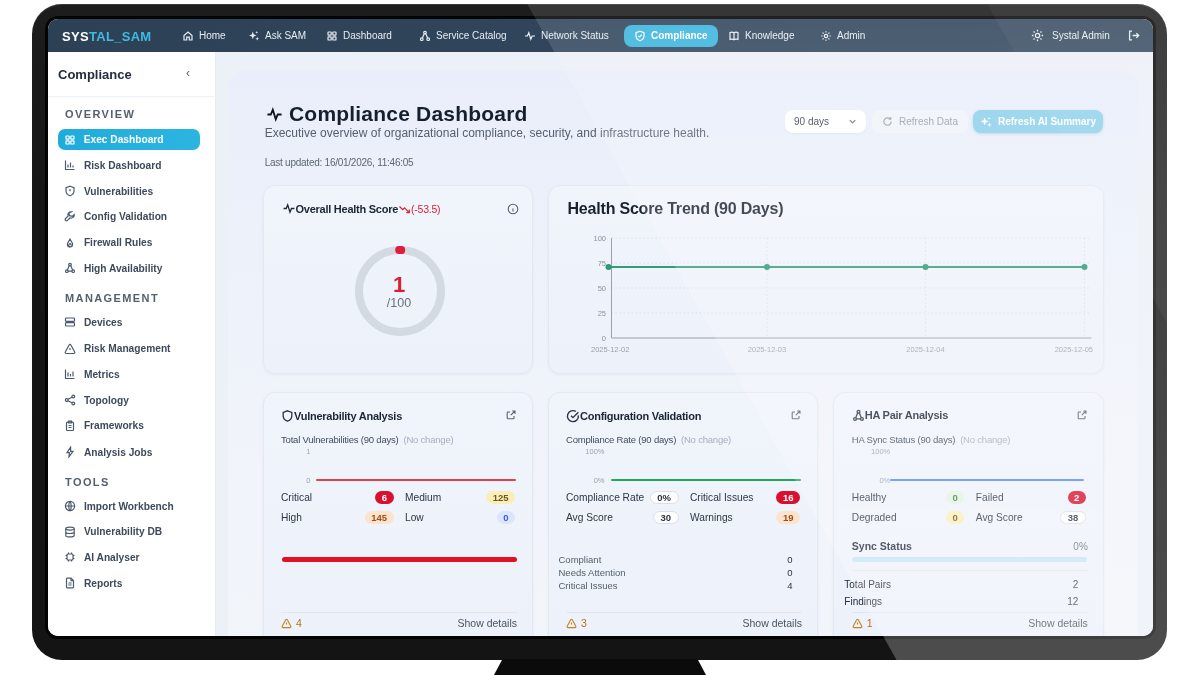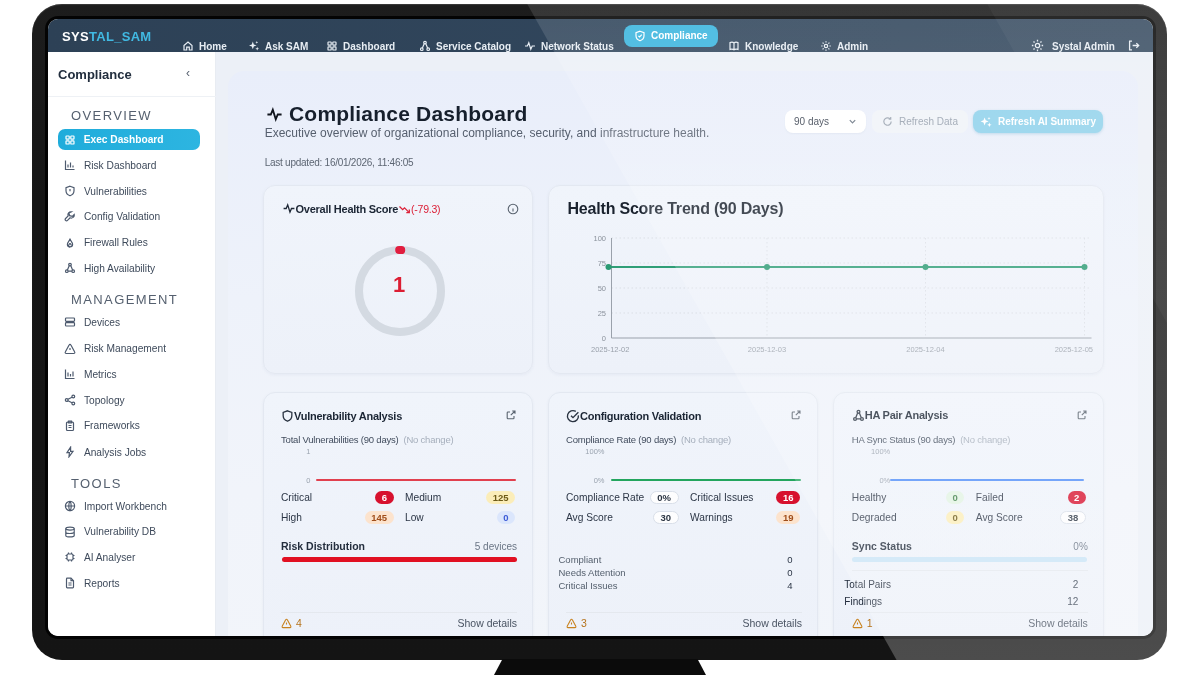--- a/index.html
+++ b/index.html
@@ -15,38 +15,38 @@
   #screen { position:absolute; left:48px; top:19px; width:1105px; height:617px;
     background:#fff; border-radius:10px; overflow:hidden;
     box-shadow:0 0 0 3px rgba(0,0,0,.85); }
 
   
   #nav { position:absolute; left:0; top:0; width:1105px; height:33px;
     background:linear-gradient(90deg,#2d4156 0%,#31465c 55%,#33485e 100%); }
   #nav .logo { position:absolute; left:14px; top:10px; font-size:13px; font-weight:bold;
     letter-spacing:.3px; color:#fff; }
   #nav .logo b { color:#41b9e2; }
-  .navitem { position:absolute; top:0; height:33px; display:flex; align-items:flex-end;
-    gap:5px; color:#e7edf3; font-size:10px; font-weight:bold; }
+  .navitem { position:absolute; top:0; height:33px; display:flex; align-items:center;
+    gap:5px; color:#e7edf3; font-size:10px; font-weight:normal; }
   .navitem svg { display:block; }
   .navpill { position:absolute; left:576px; top:5.5px; height:22px; padding:0 10px;
     display:flex; align-items:center; gap:5px; background:#3bb5de; border-radius:8px;
     color:#fff; font-size:10px; font-weight:bold; }
 
   
   #sidebar { position:absolute; left:0; top:33px; width:168px; height:584px;
     background:#fff; border-right:1px solid #e8ecf2; }
   #sbhead { position:absolute; left:0; top:0; width:168px; height:45px;
     border-bottom:1px solid #eef1f5; }
   #sbhead .t { position:absolute; left:10px; top:15px; font-size:13px; font-weight:bold; color:#222e3e; }
   #sbhead .c { position:absolute; right:26px; top:14px; color:#555f6e; font-size:12px; }
-  .sblabel { position:absolute; left:23px; font-size:13px; font-weight:normal;
+  .sblabel { position:absolute; left:17px; font-size:11px; font-weight:bold;
     letter-spacing:1.4px; color:#55606f; }
   .sbitem { position:absolute; left:15.9px; height:20px; display:flex; align-items:center;
-    gap:8px; font-size:10.2px; color:#3e4a5b; white-space:nowrap; }
+    gap:8px; font-size:10.2px; color:#3e4a5b; white-space:nowrap;font-weight:bold; }
   .sbitem svg { display:block; color:#4d5a6e; }
   .sbactive { position:absolute; left:9.5px; top:77px; width:142px; height:21px;
     background:linear-gradient(90deg,#1facdb,#2db5e1); border-radius:7px;
     display:flex; align-items:center; gap:8px; padding-left:6.2px;
     font-size:10.2px; font-weight:bold; color:#fff; }
   .sbactive svg { color:#fff; }
 
   
   #content { position:absolute; left:168px; top:33px; width:1111px; height:584px;
     background:#ecf0f7; }
@@ -326,31 +326,32 @@
         <div class="card" id="cardA">
           <div class="chead">
             <svg width="14" height="13" viewBox="0 0 12 12" fill="none" stroke="#1c2634" stroke-width="1.2">
                 <path d="M1 6 H3.4 L4.8 2.6 L6.9 9.4 L8.3 6 H11"></path>
               </svg>
             Overall Health Score
             <svg width="13" height="12" viewBox="0 0 12 12" fill="none" stroke="#dc2138" stroke-width="1.3">
                 <path d="M1 3.5 L4.2 6.7 L6 4.9 L10.5 9.4"></path>
                 <path d="M10.8 6.6 V9.6 H7.8"></path>
               </svg>
-            <span style="color:#dc2138;font-weight:normal;font-size:10.5px">(-79.3)</span>
+            <span style="color:#dc2138;font-weight:normal;font-size:10.5px">(-53.5)</span>
           </div>
           <svg class="extlink" style="right:13px;top:17px" width="12" height="12" viewBox="0 0 12 12" fill="none" stroke="#59636f" stroke-width="1.1">
               <circle cx="6" cy="6" r="4.8"></circle>
               <path d="M6 5.4 V8.4 M6 3.6 h.01"></path>
             </svg>
           <svg style="position:absolute;left:86px;top:55px" width="100" height="100" viewBox="0 0 100 100">
             <circle cx="50" cy="50" r="41" fill="none" stroke="#d4dae2" stroke-width="8"></circle>
             <circle cx="50" cy="50" r="41" fill="none" stroke="#e11d3f" stroke-width="8" stroke-dasharray="2.5 255.1" stroke-dashoffset="1.25" stroke-linecap="round" transform="rotate(-90 50 50)"></circle>
           </svg>
           <div style="position:absolute;left:0;top:86px;width:270px;text-align:center;font-size:22px;font-weight:bold;color:#dc1d33">1</div>
+          <div style="position:absolute;left:0;top:109.5px;width:270px;text-align:center;font-size:12.5px;color:#67727f">/100</div>
         </div>
 
         <div class="card" id="cardB">
           <div style="position:absolute;left:19px;top:14px;font-size:16px;letter-spacing:-.2px;font-weight:bold;color:#1a222e">Health Score Trend (90 Days)</div>
           <svg style="position:absolute;left:0;top:0" width="556" height="188" viewBox="0 0 556 188">
             <g fill="#8b929c" font-size="7.5" text-anchor="end" font-family="Liberation Sans, sans-serif">
               <text x="57" y="54.5">100</text>
                 <text x="57" y="79.5">75</text>
               <text x="57" y="104.5">50</text>
                 <text x="57" y="129.5">25</text>
@@ -397,24 +398,20 @@
             <span class="pill p-red" style="position:absolute;right:123.5px;top:.5px">6</span>
             <span class="lbl" style="position:absolute;left:124px">Medium</span>
             <span class="pill p-yel" style="position:absolute;right:2px;top:.5px">125</span>
           </div>
           <div class="statrow" style="top:117.8px;height:14px">
             <span class="lbl" style="position:absolute;left:0">High</span>
             <span class="pill p-org" style="position:absolute;right:123.5px;top:.5px">145</span>
             <span class="lbl" style="position:absolute;left:124px">Low</span>
             <span class="pill p-blu" style="position:absolute;right:2px;top:.5px">0</span>
           </div>
-          <div class="secrow" style="top:146.8px;height:14px">
-            <span class="sl">Risk Distribution</span>
-              <span class="sr">5 devices</span>
-          </div>
           <div style="position:absolute;left:18px;top:164.3px;width:235px;height:5.5px;border-radius:3px;background:#e11022"></div>
           <div class="divider" style="top:219.5px"></div>
           <div class="cfoot" style="top:223.8px;height:14px">
             <span class="warn">
               <svg width="11" height="11" viewBox="0 0 12 12" fill="none" stroke="#c8821f" stroke-width="1.2">
                   <path d="M5.1 2 L1.3 9 a1 1 0 0 0 .9 1.5 H9.8 a1 1 0 0 0 .9-1.5 L6.9 2 a1 1 0 0 0-1.8 0 Z"></path>
                   <path d="M6 5 V7 M6 8.8 h.01"></path>
                 </svg>
               4</span>
             <span>Show details</span>

